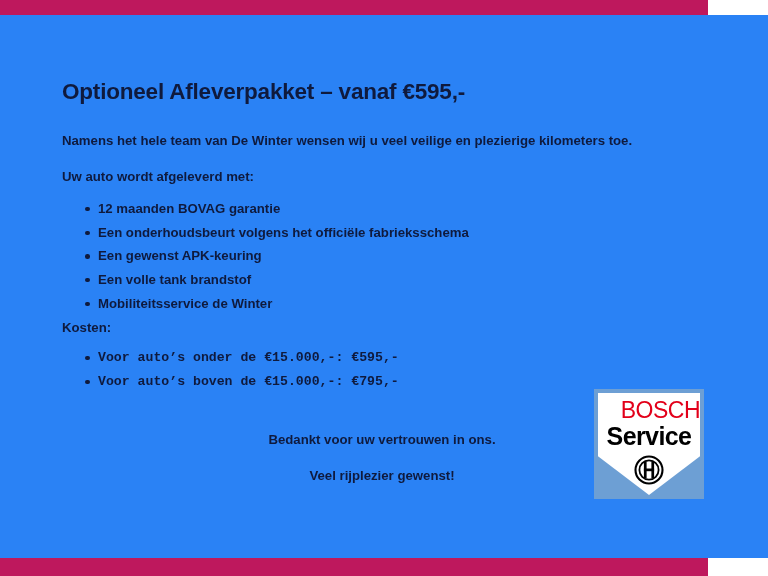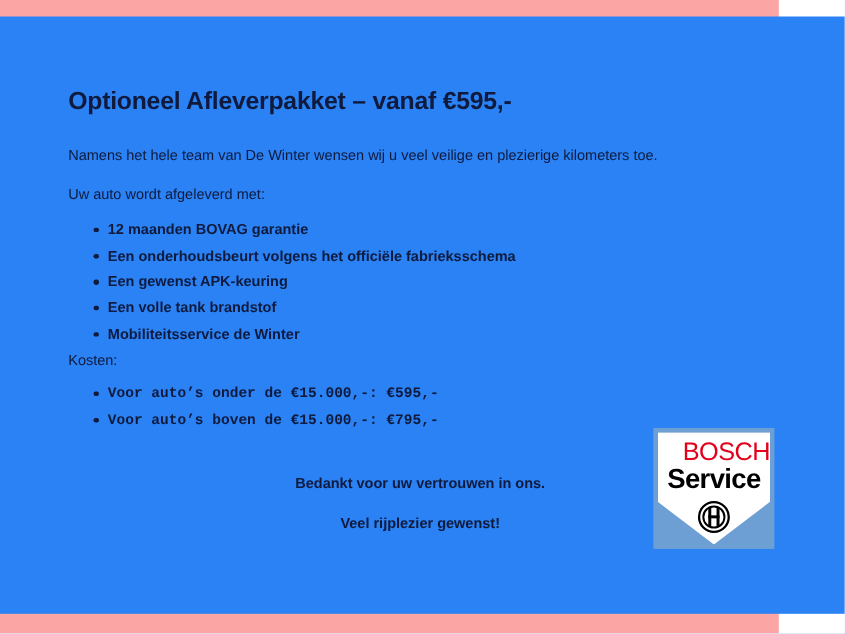--- a/index.html
+++ b/index.html
@@ -11,21 +11,21 @@
   body {
     width: 768px;
     height: 576px;
     overflow: hidden;
     font-family: "Liberation Sans", sans-serif;
   }
   .page {
     position: relative;
     width: 708px;
     height: 576px;
-    background: #fca5a5;
+    background: #be185d;
   }
   .blue-panel {
     position: absolute;
     left: 0;
     top: 15px;
     width: 768px;
     height: 543px;
     background: #2a82f5;
     overflow: hidden;
   }
@@ -40,21 +40,21 @@
     font-size: 22.5px;
     font-weight: bold;
     letter-spacing: -0.2px;
     color: #0f1a3d;
     margin: 0 0 28px 0;
     line-height: 1.15;
     white-space: nowrap;
   }
   .para {
     font-size: 13.2px;
-    font-weight: normal;
+    font-weight: bold;
     color: #0f1a3d;
     margin: 0 0 20px 0;
     line-height: 1.25;
     white-space: nowrap;
   }
   .para.tight {
     margin-bottom: 16px;
   }
   ul.bullets {
     list-style: none;

